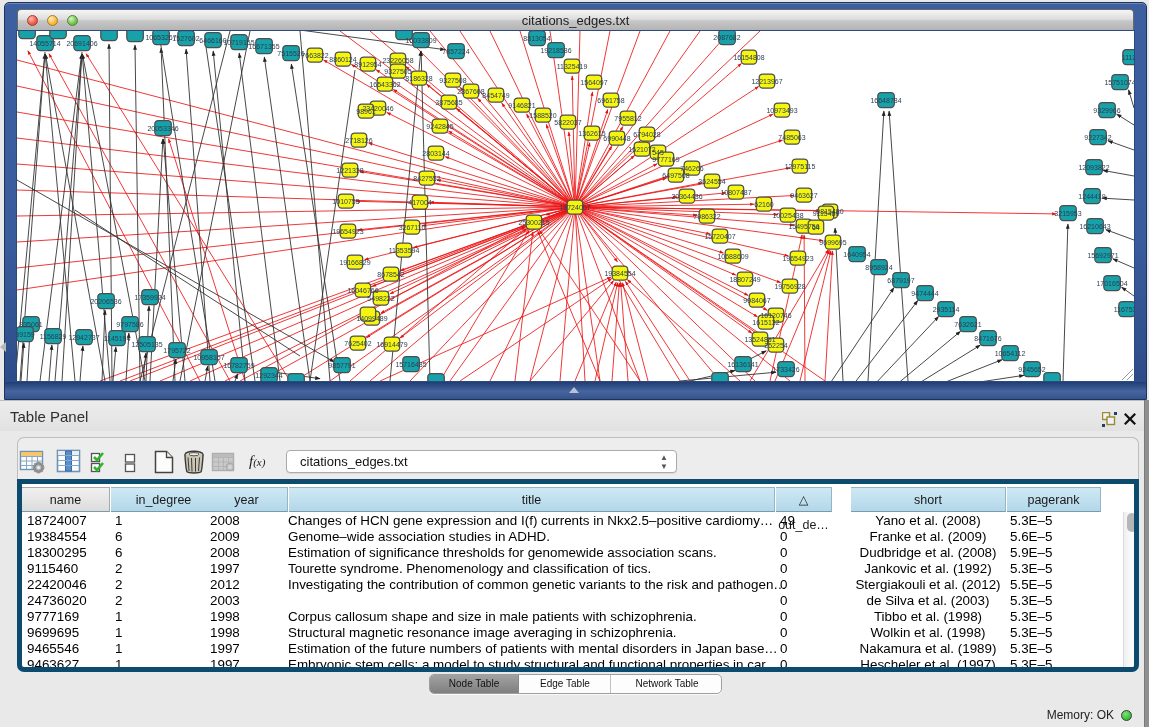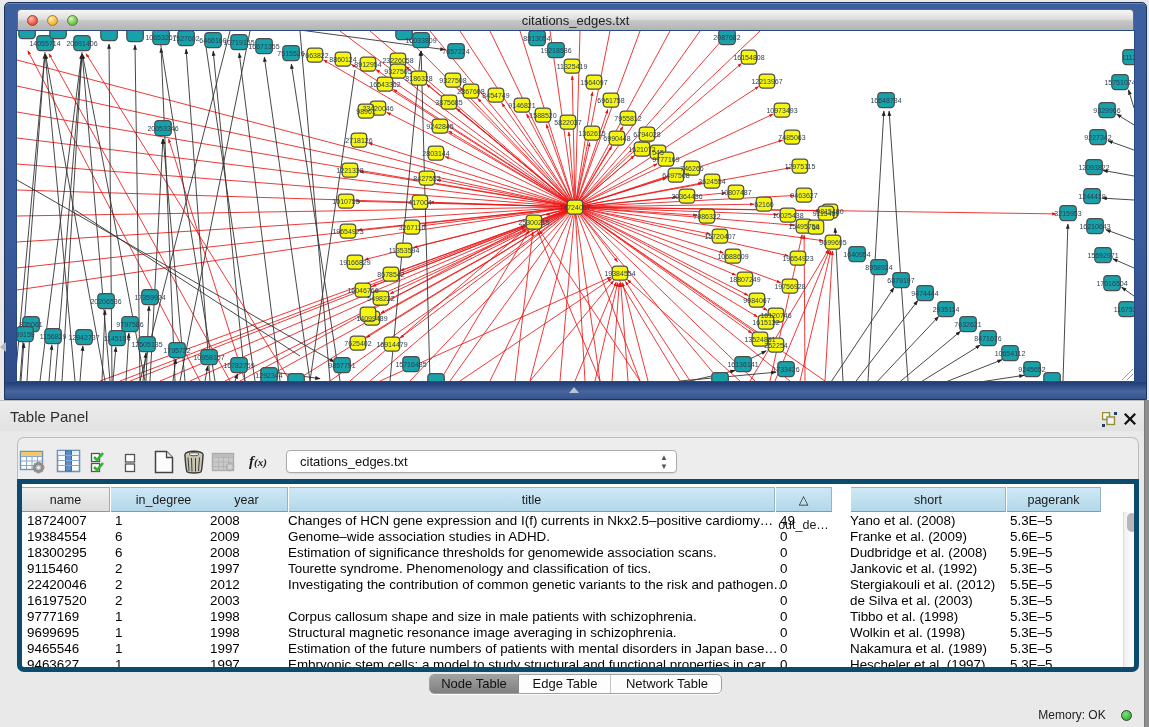--- a/index.html
+++ b/index.html
@@ -35,32 +35,32 @@
 
 #tablebox{position:absolute;left:17px;top:479px;width:1122px;height:193px;background:#fff;
  border:5px solid #0c4a6e;border-radius:0 0 7px 7px;overflow:hidden}
 #thead{position:absolute;left:0;top:3px;width:1120px;height:25px}
 .th{position:absolute;top:0;height:25px;font-size:12.5px;color:#1a1a1a;text-align:center;
  line-height:25px;background:linear-gradient(180deg,#cfe8f4,#b2d8ea);border-right:1px solid #93b5c6;border-top:1px solid #93b5c6;border-bottom:1px solid #7d9aab}
 .th.gray{background:linear-gradient(180deg,#f0f0f0,#dcdcdc);border-right:1px solid #a9a9a9;border-top:1px solid #a9a9a9}
 .trow{position:absolute;left:0;width:1102px;height:16px;font-size:13.4px;color:#000;white-space:nowrap}
 .trow span{position:absolute;top:0;line-height:16px}
 .c-name{left:5px}.c-in{left:93px}.c-yr{left:188px}.c-ti{left:266px}
-.c-od{left:758px}.c-sh{left:828px;width:156px;}.c-pr{left:988px}
+.c-od{left:758px}.c-sh{left:828px;width:156px;text-align:center}.c-pr{left:988px}
 #vscroll{position:absolute;left:1101px;top:28px;width:17px;height:158px;
  background:linear-gradient(90deg,#efefef,#fbfbfb 45%,#ffffff);border-left:1px solid #dcdcdc}
 #vthumb{position:absolute;left:3px;top:1px;width:10px;height:19px;background:#b6b6b6;border-radius:5px}
 
 #tabs{position:absolute;left:429px;top:674px;width:293px;height:20px;border:1px solid #9f9f9f;
  border-radius:5px;background:#fdfdfd;box-shadow:0 1px 0 rgba(255,255,255,.8)}
-#tabs .seg{position:absolute;top:0;height:18px;line-height:18px;font-size:13px;text-align:center;color:#111}
+#tabs .seg{position:absolute;top:0;height:18px;line-height:18px;font-size:10px;text-align:center;color:#111}
 #seg1{left:0;width:89px;background:linear-gradient(180deg,#a2a2a2,#7f7f7f);color:#fff;border-radius:4px 0 0 4px;border-right:1px solid #8a8a8a}
 #seg2{left:90px;width:91px;border-right:1px solid #c2c2c2}
 #seg3{left:182px;width:110px}
-#memory{position:absolute;left:1030px;top:708px;width:84px;text-align:center;font-size:12px;color:#222}
+#memory{position:absolute;left:1030px;top:708px;width:84px;text-align:right;font-size:12px;color:#222}
 #memdot{position:absolute;left:1121px;top:710px;width:11px;height:11px;border-radius:50%;
  background:radial-gradient(circle at 38% 32%,#7fe07f,#35c135 65%,#28a428);border:1.5px solid #3c3c3c}
 </style></head>
 <body>
 <div id="stage">
  <div id="frame">
   <div class="botgrad"></div>
   <div id="titlebar">
    <div id="title">citations_edges.txt</div>
    <div class="tl" style="left:9px;background:radial-gradient(circle at 35% 30%,#ffc0b4,#ee6351 55%,#ca3a28);border:1px solid #ad3a28"></div>
@@ -651,21 +651,21 @@
         <line x1="7.5" y1="5.5" x2="7.5" y2="18"></line>
         <line x1="12.5" y1="5.5" x2="12.5" y2="18"></line>
         <line x1="17.5" y1="5.5" x2="17.5" y2="18"></line>
       </g>
  <circle cx="19" cy="15" r="3.8" fill="#bdbdbd" stroke="#a8a8a8"></circle>
  <g stroke="#d8d8d8" stroke-width="1.4">
         <line x1="17.3" y1="13.3" x2="20.7" y2="16.7"></line>
         <line x1="20.7" y1="13.3" x2="17.3" y2="16.7"></line>
       </g>
 </svg>
-<div style="position:absolute;left:249px;top:453px;width:24px;height:17px;font-family:'Liberation Serif',serif;font-style:italic;font-weight:bold;font-size:15px;color:#1a1a1a">f<span style="font-size:11px">(x)</span></div>
+<div style="position:absolute;left:249px;top:453px;width:24px;height:17px;font-family:'Liberation Serif',serif;font-style:italic;font-weight:normal;font-size:15px;color:#1a1a1a">f<span style="font-size:11px">(x)</span></div>
 
  <div id="dropdown">
       <span class="txt">citations_edges.txt</span>
       <span class="arr">▲<br>▼</span>
     </div>
  <div id="tablebox">
   <div id="thead">
     <div class="th gray" style="left:0;width:88px">name</div>
     <div class="th" style="left:89px;width:106px">in_degree</div>
     <div class="th" style="left:184px;width:82px">year</div>
@@ -713,21 +713,21 @@
       <div class="trow" style="top:93px">
         <span class="c-name">22420046</span>
         <span class="c-in">2</span>
         <span class="c-yr">2012</span>
         <span class="c-ti">Investigating the contribution of common genetic variants to the risk and pathogen…</span>
         <span class="c-od">0</span>
         <span class="c-sh">Stergiakouli et al. (2012)</span>
         <span class="c-pr">5.5E–5</span>
       </div>
       <div class="trow" style="top:109px">
-        <span class="c-name">16197520</span>
+        <span class="c-name">24736020</span>
         <span class="c-in">2</span>
         <span class="c-yr">2003</span>
         <span class="c-od">0</span>
         <span class="c-sh">de Silva et al. (2003)</span>
         <span class="c-pr">5.3E–5</span>
       </div>
       <div class="trow" style="top:125px">
         <span class="c-name">9777169</span>
         <span class="c-in">1</span>
         <span class="c-yr">1998</span>

